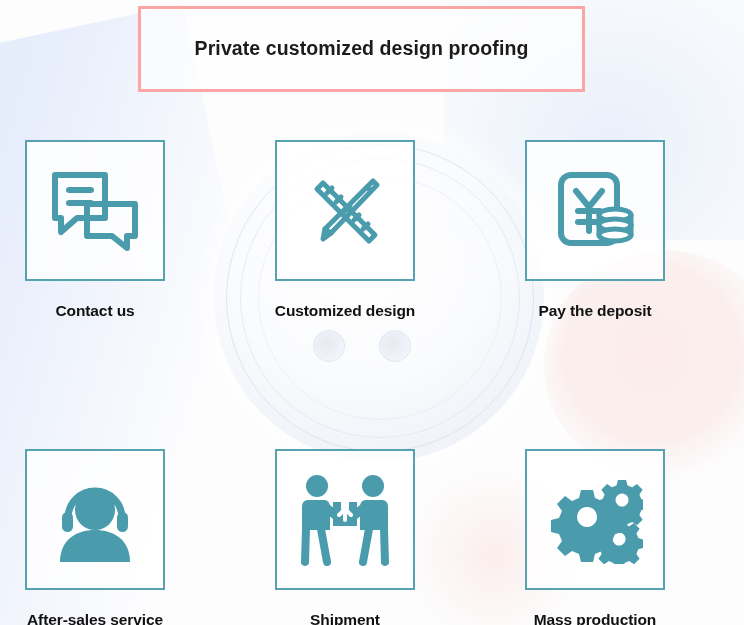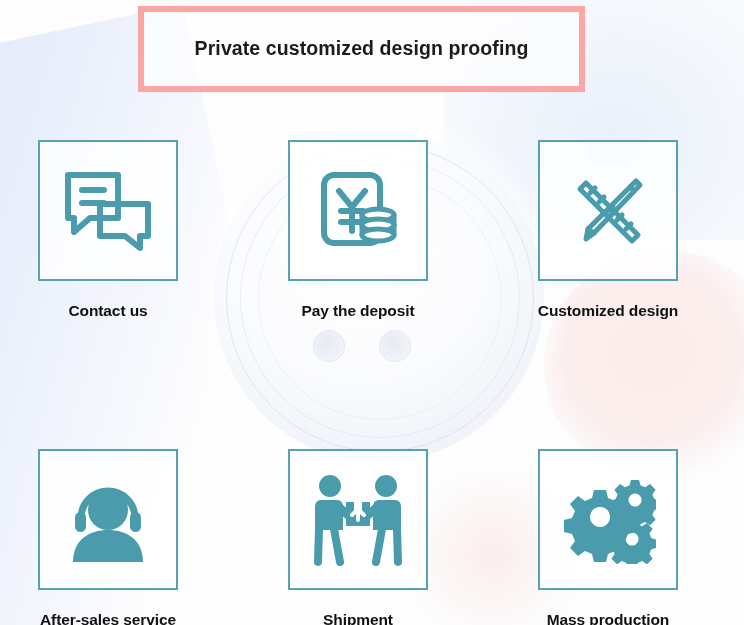--- a/index.html
+++ b/index.html
@@ -100,21 +100,21 @@
   .hole-right { left: 379px; top: 330px; }
 
   
   .title-box {
     position: absolute;
     left: 138px;
     top: 6px;
     width: 447px;
     height: 86px;
     box-sizing: border-box;
-    border: 6px solid #fca5a5;
+    border: 3px solid #fca5a5;
     background: rgba(255,255,255,0.62);
     display: flex;
     align-items: center;
     justify-content: center;
   }
   .title-text {
     font-size: 19.5px;
     font-weight: bold;
     color: #1b1b1b;
     text-align: center;
@@ -125,21 +125,21 @@
   
   .grid {
     position: absolute;
     left: 0;
     top: 140px;
     width: 744px;
   }
   .row {
     display: flex;
     justify-content: flex-start;
-    padding-left: 38px;
+    padding-left: 25px;
     box-sizing: border-box;
   }
   .row + .row { margin-top: 129px; }
 
   .cell {
     width: 140px;
     margin-right: 110px;
     display: flex;
     flex-direction: column;
     align-items: center;
@@ -200,20 +200,41 @@
       <div class="cell">
         <div class="icon-box">
           <svg width="92" height="82" viewBox="0 0 92 82" fill="none">
             <path d="M6 5 H56 V48 H28 L12 62 V48 H6 Z" stroke="#4a9cad" stroke-width="6" stroke-linejoin="round" fill="none"></path>
             <path d="M20 20 H42" stroke="#4a9cad" stroke-width="6" stroke-linecap="round"></path>
             <path d="M20 33 H42" stroke="#4a9cad" stroke-width="6" stroke-linecap="round"></path>
             <path d="M38 34 H86 V66 H78 V78 L63 66 H38 Z" stroke="#4a9cad" stroke-width="6" stroke-linejoin="round" fill="none"></path>
           </svg>
         </div>
         <div class="cell-label">Contact us</div>
+      </div>
+
+      <div class="cell">
+        <div class="icon-box">
+          <svg width="88" height="88" viewBox="0 0 88 88" fill="none">
+            <g stroke="#4a9cad" stroke-width="5" stroke-linejoin="round" stroke-linecap="round" fill="none">
+
+              <path d="M16 22 L22 16 L74 68 L68 74 Z"></path>
+              <path d="M26 26 L31 21"></path>
+              <path d="M35 35 L40 30"></path>
+              <path d="M44 44 L49 39"></path>
+              <path d="M53 53 L58 48"></path>
+              <path d="M62 62 L67 57"></path>
+
+              <path d="M72 14 L76 18 L30 66 L22 72 L24 62 Z"></path>
+              <path d="M66 20 L70 24"></path>
+              <path d="M30 66 L24 62"></path>
+            </g>
+          </svg>
+        </div>
+        <div class="cell-label">Customized design</div>
       </div>
 
       <div class="cell">
         <div class="icon-box">
           <svg width="88" height="88" viewBox="0 0 88 88" fill="none">
             <rect x="10" y="8" width="56" height="68" rx="10" stroke="#4a9cad" stroke-width="6" fill="none"></rect>
             <g stroke="#4a9cad" stroke-width="6" stroke-linecap="round">
               <path d="M25 24 L38 40"></path>
               <path d="M51 24 L38 40"></path>
               <path d="M27 44 H49"></path>
@@ -227,41 +248,20 @@
               <ellipse cx="64" cy="58" rx="16" ry="6"></ellipse>
               <path d="M48 58 V68" stroke-linecap="round"></path>
               <path d="M80 58 V68" stroke-linecap="round"></path>
               <ellipse cx="64" cy="68" rx="16" ry="6"></ellipse>
             </g>
           </svg>
         </div>
         <div class="cell-label">Pay the deposit</div>
       </div>
 
-      <div class="cell">
-        <div class="icon-box">
-          <svg width="88" height="88" viewBox="0 0 88 88" fill="none">
-            <g stroke="#4a9cad" stroke-width="5" stroke-linejoin="round" stroke-linecap="round" fill="none">
-
-              <path d="M16 22 L22 16 L74 68 L68 74 Z"></path>
-              <path d="M26 26 L31 21"></path>
-              <path d="M35 35 L40 30"></path>
-              <path d="M44 44 L49 39"></path>
-              <path d="M53 53 L58 48"></path>
-              <path d="M62 62 L67 57"></path>
-
-              <path d="M72 14 L76 18 L30 66 L22 72 L24 62 Z"></path>
-              <path d="M66 20 L70 24"></path>
-              <path d="M30 66 L24 62"></path>
-            </g>
-          </svg>
-        </div>
-        <div class="cell-label">Customized design</div>
-      </div>
-
     </div>
 
     <div class="row">
 
       <div class="cell">
         <div class="icon-box">
           <svg width="90" height="84" viewBox="0 0 90 84" fill="none">
             <path d="M18 40 A27 27 0 0 1 72 40" stroke="#4a9cad" stroke-width="7" fill="none" stroke-linecap="round"></path>
             <rect x="12" y="34" width="11" height="20" rx="5.5" fill="#4a9cad"></rect>
             <rect x="67" y="34" width="11" height="20" rx="5.5" fill="#4a9cad"></rect>

